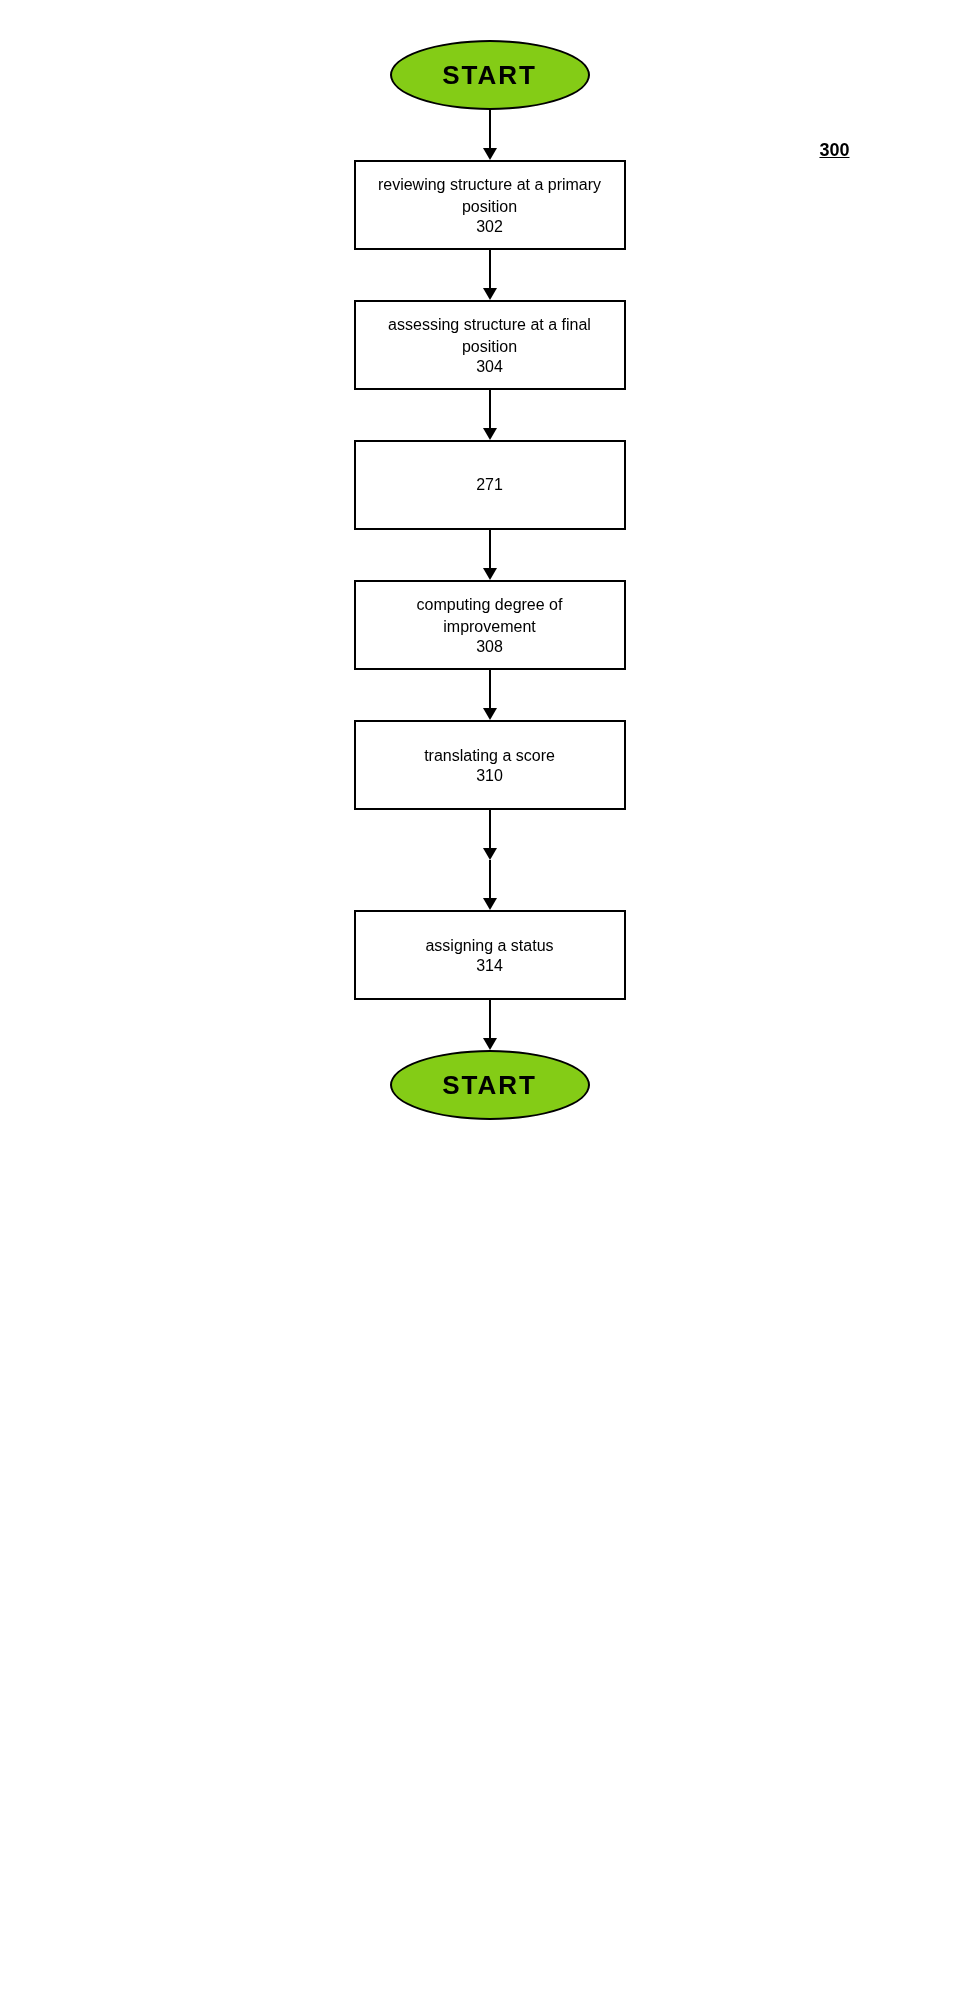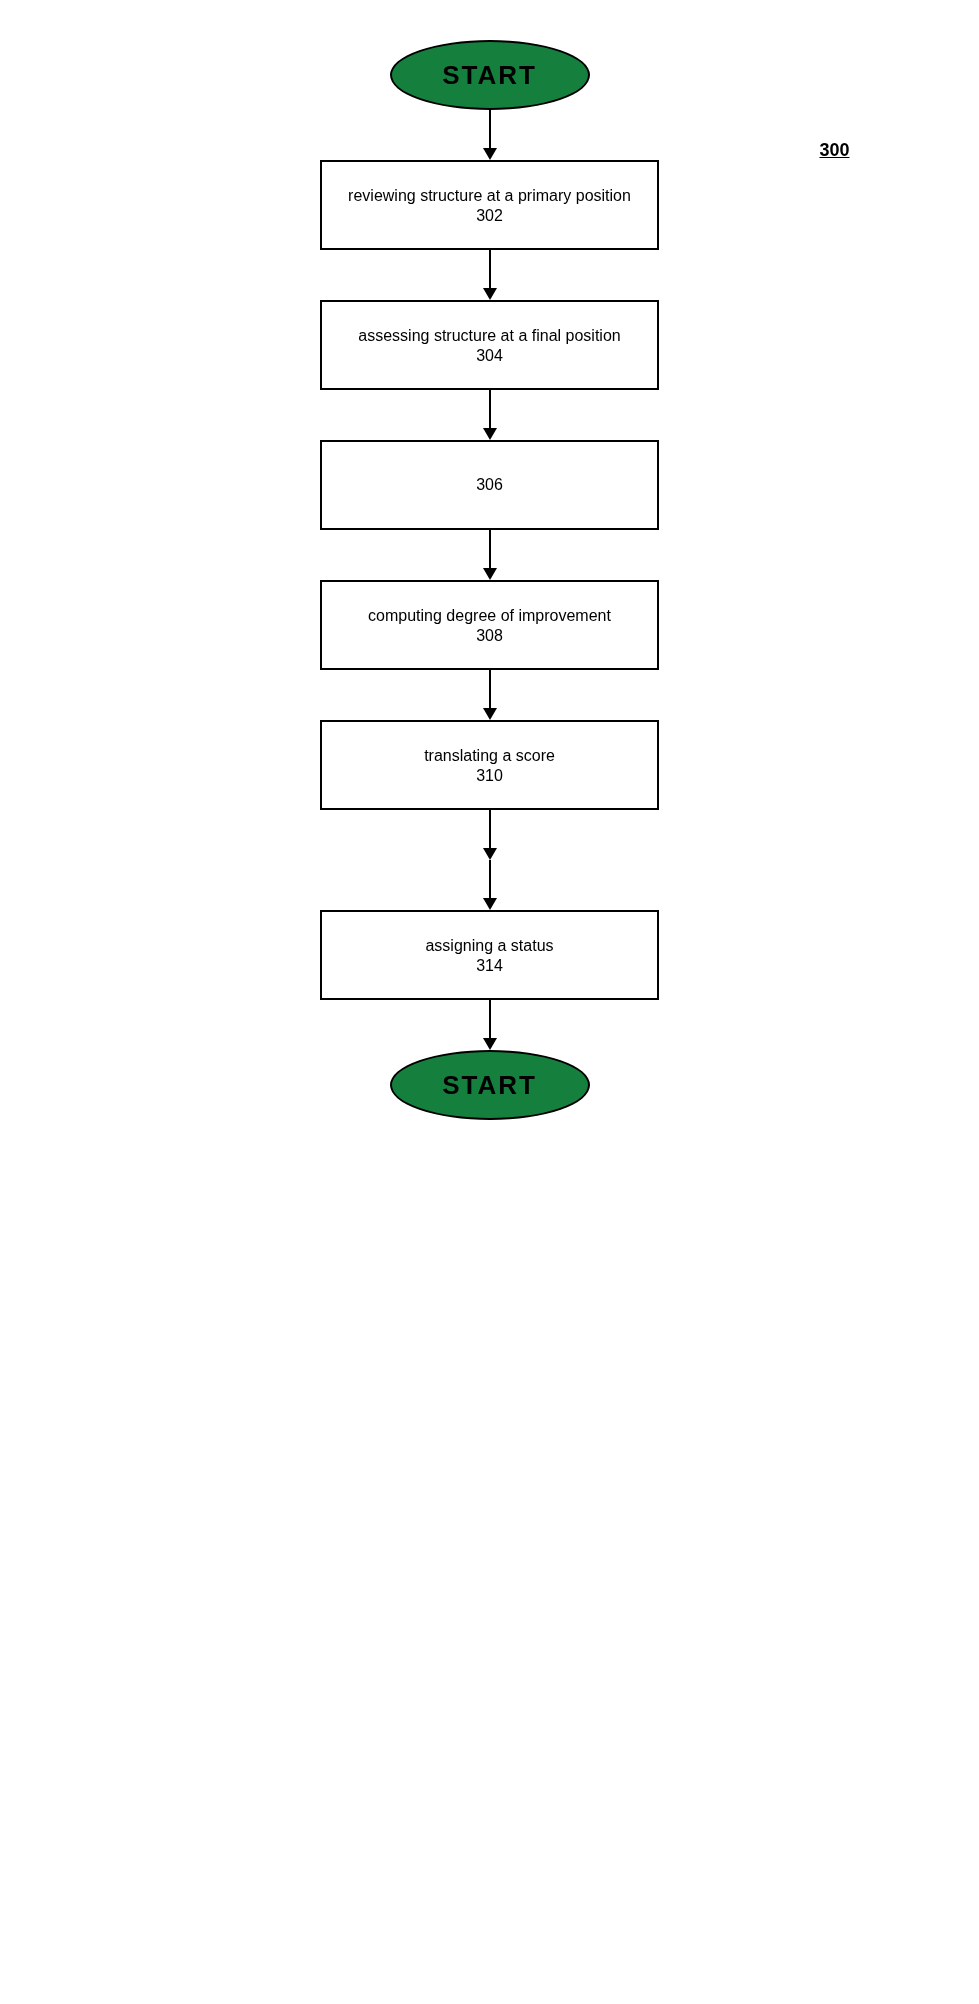--- a/index.html
+++ b/index.html
@@ -45,33 +45,33 @@
 
     
     .oval {
       border: 2px solid #000;
       border-radius: 50%;
       width: 200px;
       height: 70px;
       display: flex;
       align-items: center;
       justify-content: center;
-      background: #15803d;
+      background: #84cc16;
     }
 
     .oval-text {
       font-size: 26px;
       font-weight: bold;
       letter-spacing: 2px;
     }
 
     
     .rect {
       border: 2px solid #000;
-      width: 339px;
+      width: 272px;
       min-height: 90px;
       display: flex;
       flex-direction: column;
       align-items: center;
       justify-content: center;
       background: #fff;
       padding: 10px 15px;
       text-align: center;
     }
 
@@ -139,21 +139,21 @@
       <span class="rect-text">assessing structure at a final position</span>
       <span class="rect-num">304</span>
     </div>
 
     <div class="arrow-container">
       <div class="arrow-line"></div>
       <div class="arrow-head"></div>
     </div>
 
     <div class="rect">
-      <span class="rect-num">306</span>
+      <span class="rect-num">271</span>
     </div>
 
     <div class="arrow-container">
       <div class="arrow-line"></div>
       <div class="arrow-head"></div>
     </div>
 
     <div class="rect">
       <span class="rect-text">computing degree of improvement</span>
       <span class="rect-num">308</span>

